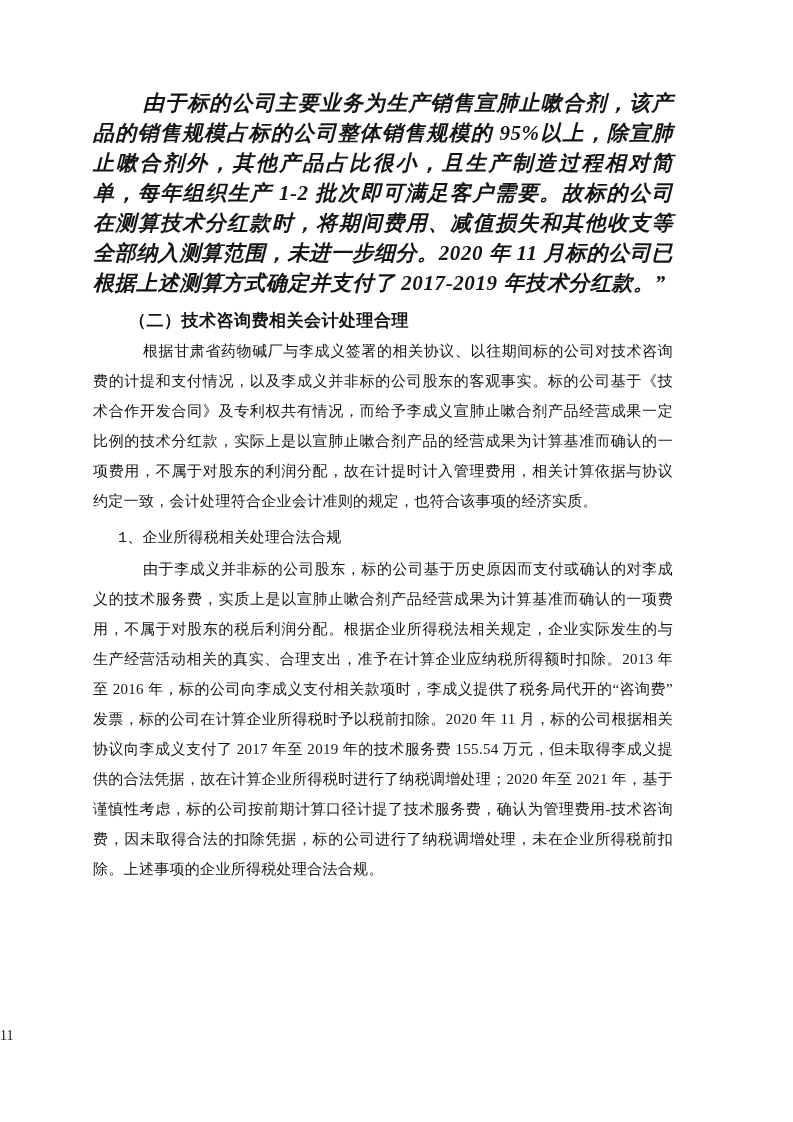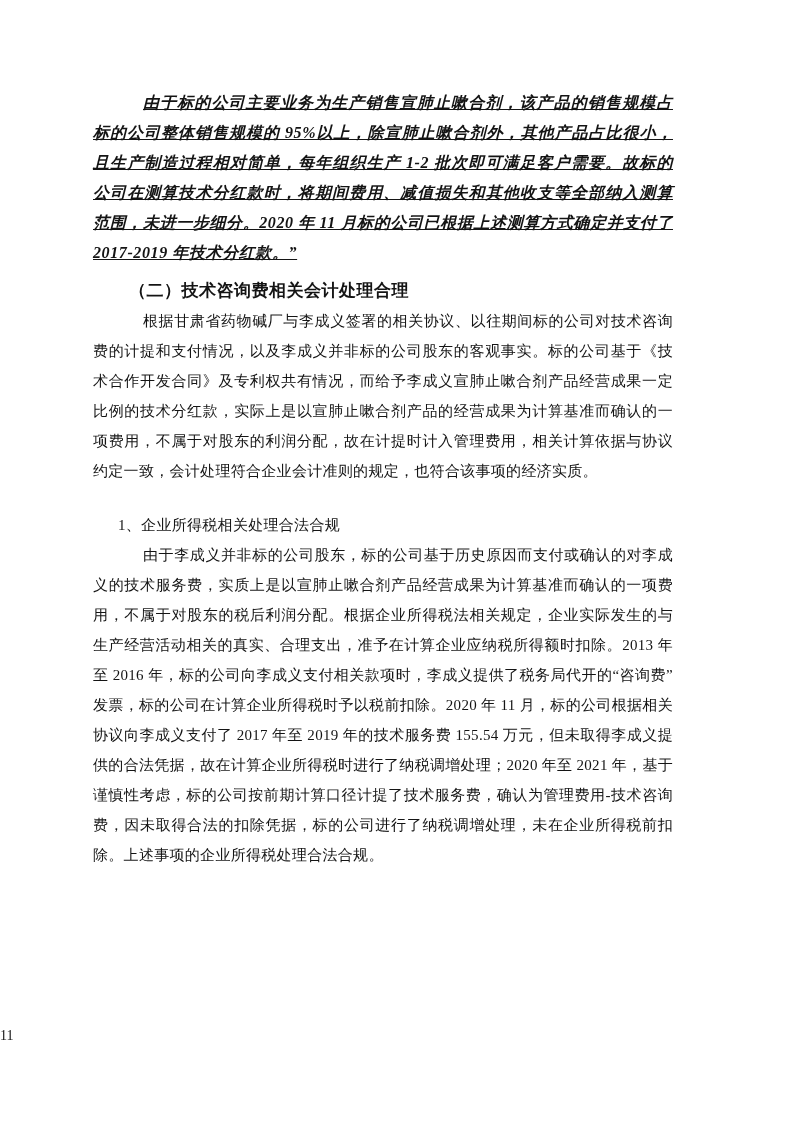--- a/index.html
+++ b/index.html
@@ -23,37 +23,37 @@
     margin: 0;
     font-size: 15px;
     line-height: 30px;
     letter-spacing: 0.3px;
     text-align: justify;
     text-align-last: left;
   }
   .quote-para {
     font-weight: bold;
     font-style: italic;
-    font-size: 16px;
+    font-size: 21px;
     text-indent: 50px;
     letter-spacing: 0.6px;
-    text-decoration: underline;
   }
   .section-heading {
     margin: 8px 0 0 0;
     font-family: "Liberation Sans", "DejaVu Sans", sans-serif;
     font-weight: bold;
     font-size: 17px;
     line-height: 30px;
     letter-spacing: 0.5px;
     text-indent: 36px;
   }
   .sub-title {
     text-indent: 25px;
-    margin-top: 24px;
+    margin-top: 8px;
+    font-family: Liberation Mono, monospace;
   }
   .body-para {
     text-indent: 50px;
   }
   .page-number {
     position: absolute;
     left: 0;
     right: 0;
     bottom: 78px;
     text-align: left;

